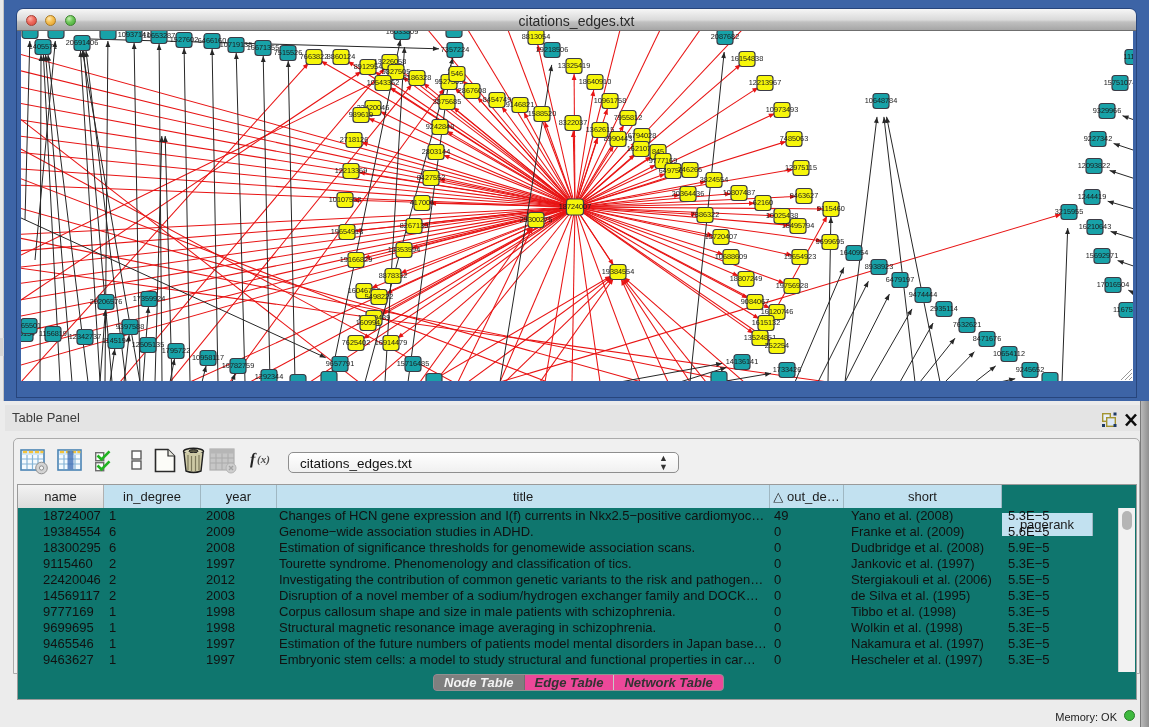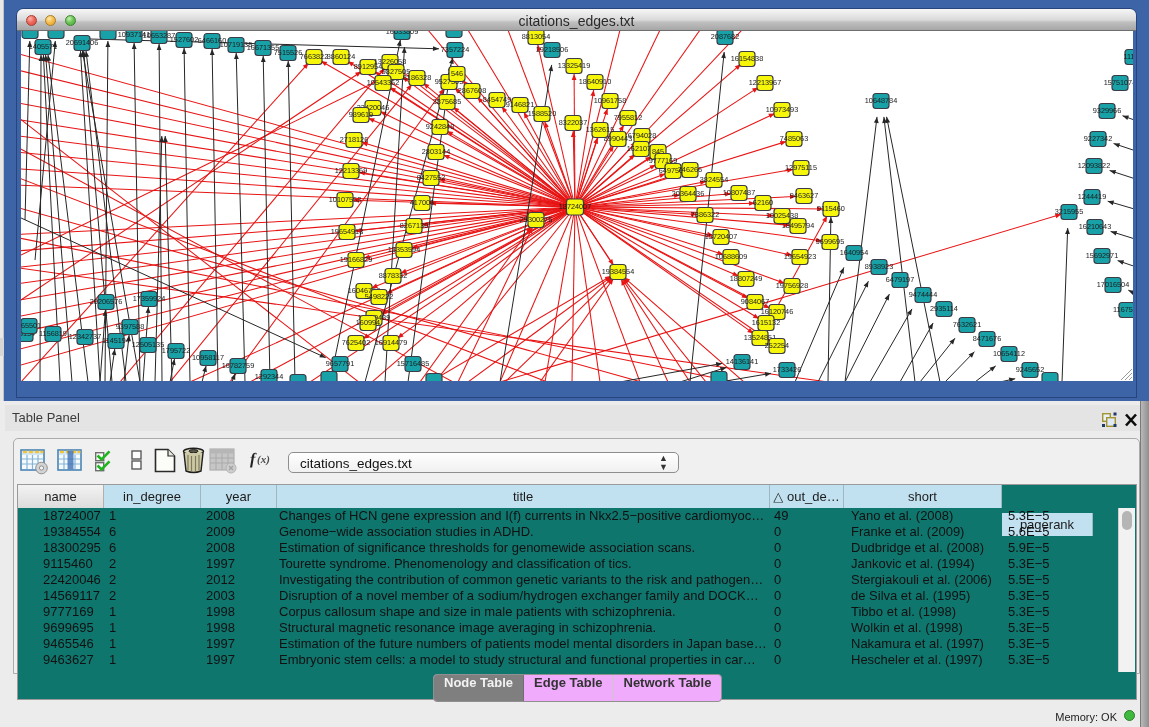--- a/index.html
+++ b/index.html
@@ -49,23 +49,23 @@
 .c1 { left:91px; width:90px; }
 .c2 { left:188px; width:70px; }
 .c3 { left:261px; width:488px; }
 .c4 { left:756px; width:65px; }
 .c5 { left:833px; width:150px; }
 .c6 { left:990px; width:90px; }
 .scroller { position:absolute; right:1px; top:23px; width:17px; height:164px;
   background:#f2f2f2; border-left:1px solid #cccccc; }
 .thumb { position:absolute; left:3px; top:3px; width:10px; height:19px; border-radius:5px;
   background:#b5b5b5; }
-.tabs { position:absolute; left:433px; top:273px; height:28px; display:flex;
-  border:1px solid #909090; border-radius:4px; overflow:hidden; background:#f0abfc;
-  font-size:13px; font-weight:bold; color:#333; }
+.tabs { position:absolute; left:433px; top:273px; height:17px; display:flex;
+  border:1px solid #909090; border-radius:4px; overflow:hidden; background:#ec4899;
+  font-size:13px; font-weight:bold; color:#333;font-style:italic; }
 .tab { padding:0 10px; line-height:16px; border-right:1px solid #c9c9c9; }
 .tab.sel { background:#7f7f7f; color:#f3f3f3; border-right:1px solid #6e6e6e; }
 .tab:last-child { border-right:none; }
 .status { position:absolute; right:12px; top:310px; font-size:11px; color:#222; }
 .statled { position:absolute; right:14px; top:309px; width:11px; height:11px; border-radius:50%;
   background:#3fba3f; border:1px solid #2a7d2a; }
 .picons { position:absolute; left:1102px; top:11px; width:40px; height:16px; }
 </style></head>
 <body>
 <div class="desktop">
@@ -811,21 +811,21 @@
             <div class="c4">0</div>
             <div class="c5">Dudbridge et al. (2008)</div>
             <div class="c6">5.9E−5</div>
           </div>
 <div class="tr">
             <div class="c0">9115460</div>
             <div class="c1">2</div>
             <div class="c2">1997</div>
             <div class="c3">Tourette syndrome. Phenomenology and classification of tics.</div>
             <div class="c4">0</div>
-            <div class="c5">Jankovic et al. (1994)</div>
+            <div class="c5">Jankovic et al. (1997)</div>
             <div class="c6">5.3E−5</div>
           </div>
 <div class="tr">
             <div class="c0">22420046</div>
             <div class="c1">2</div>
             <div class="c2">2012</div>
             <div class="c3">Investigating the contribution of common genetic variants to the risk and pathogen…</div>
             <div class="c4">0</div>
             <div class="c5">Stergiakouli et al. (2006)</div>
             <div class="c6">5.5E−5</div>

